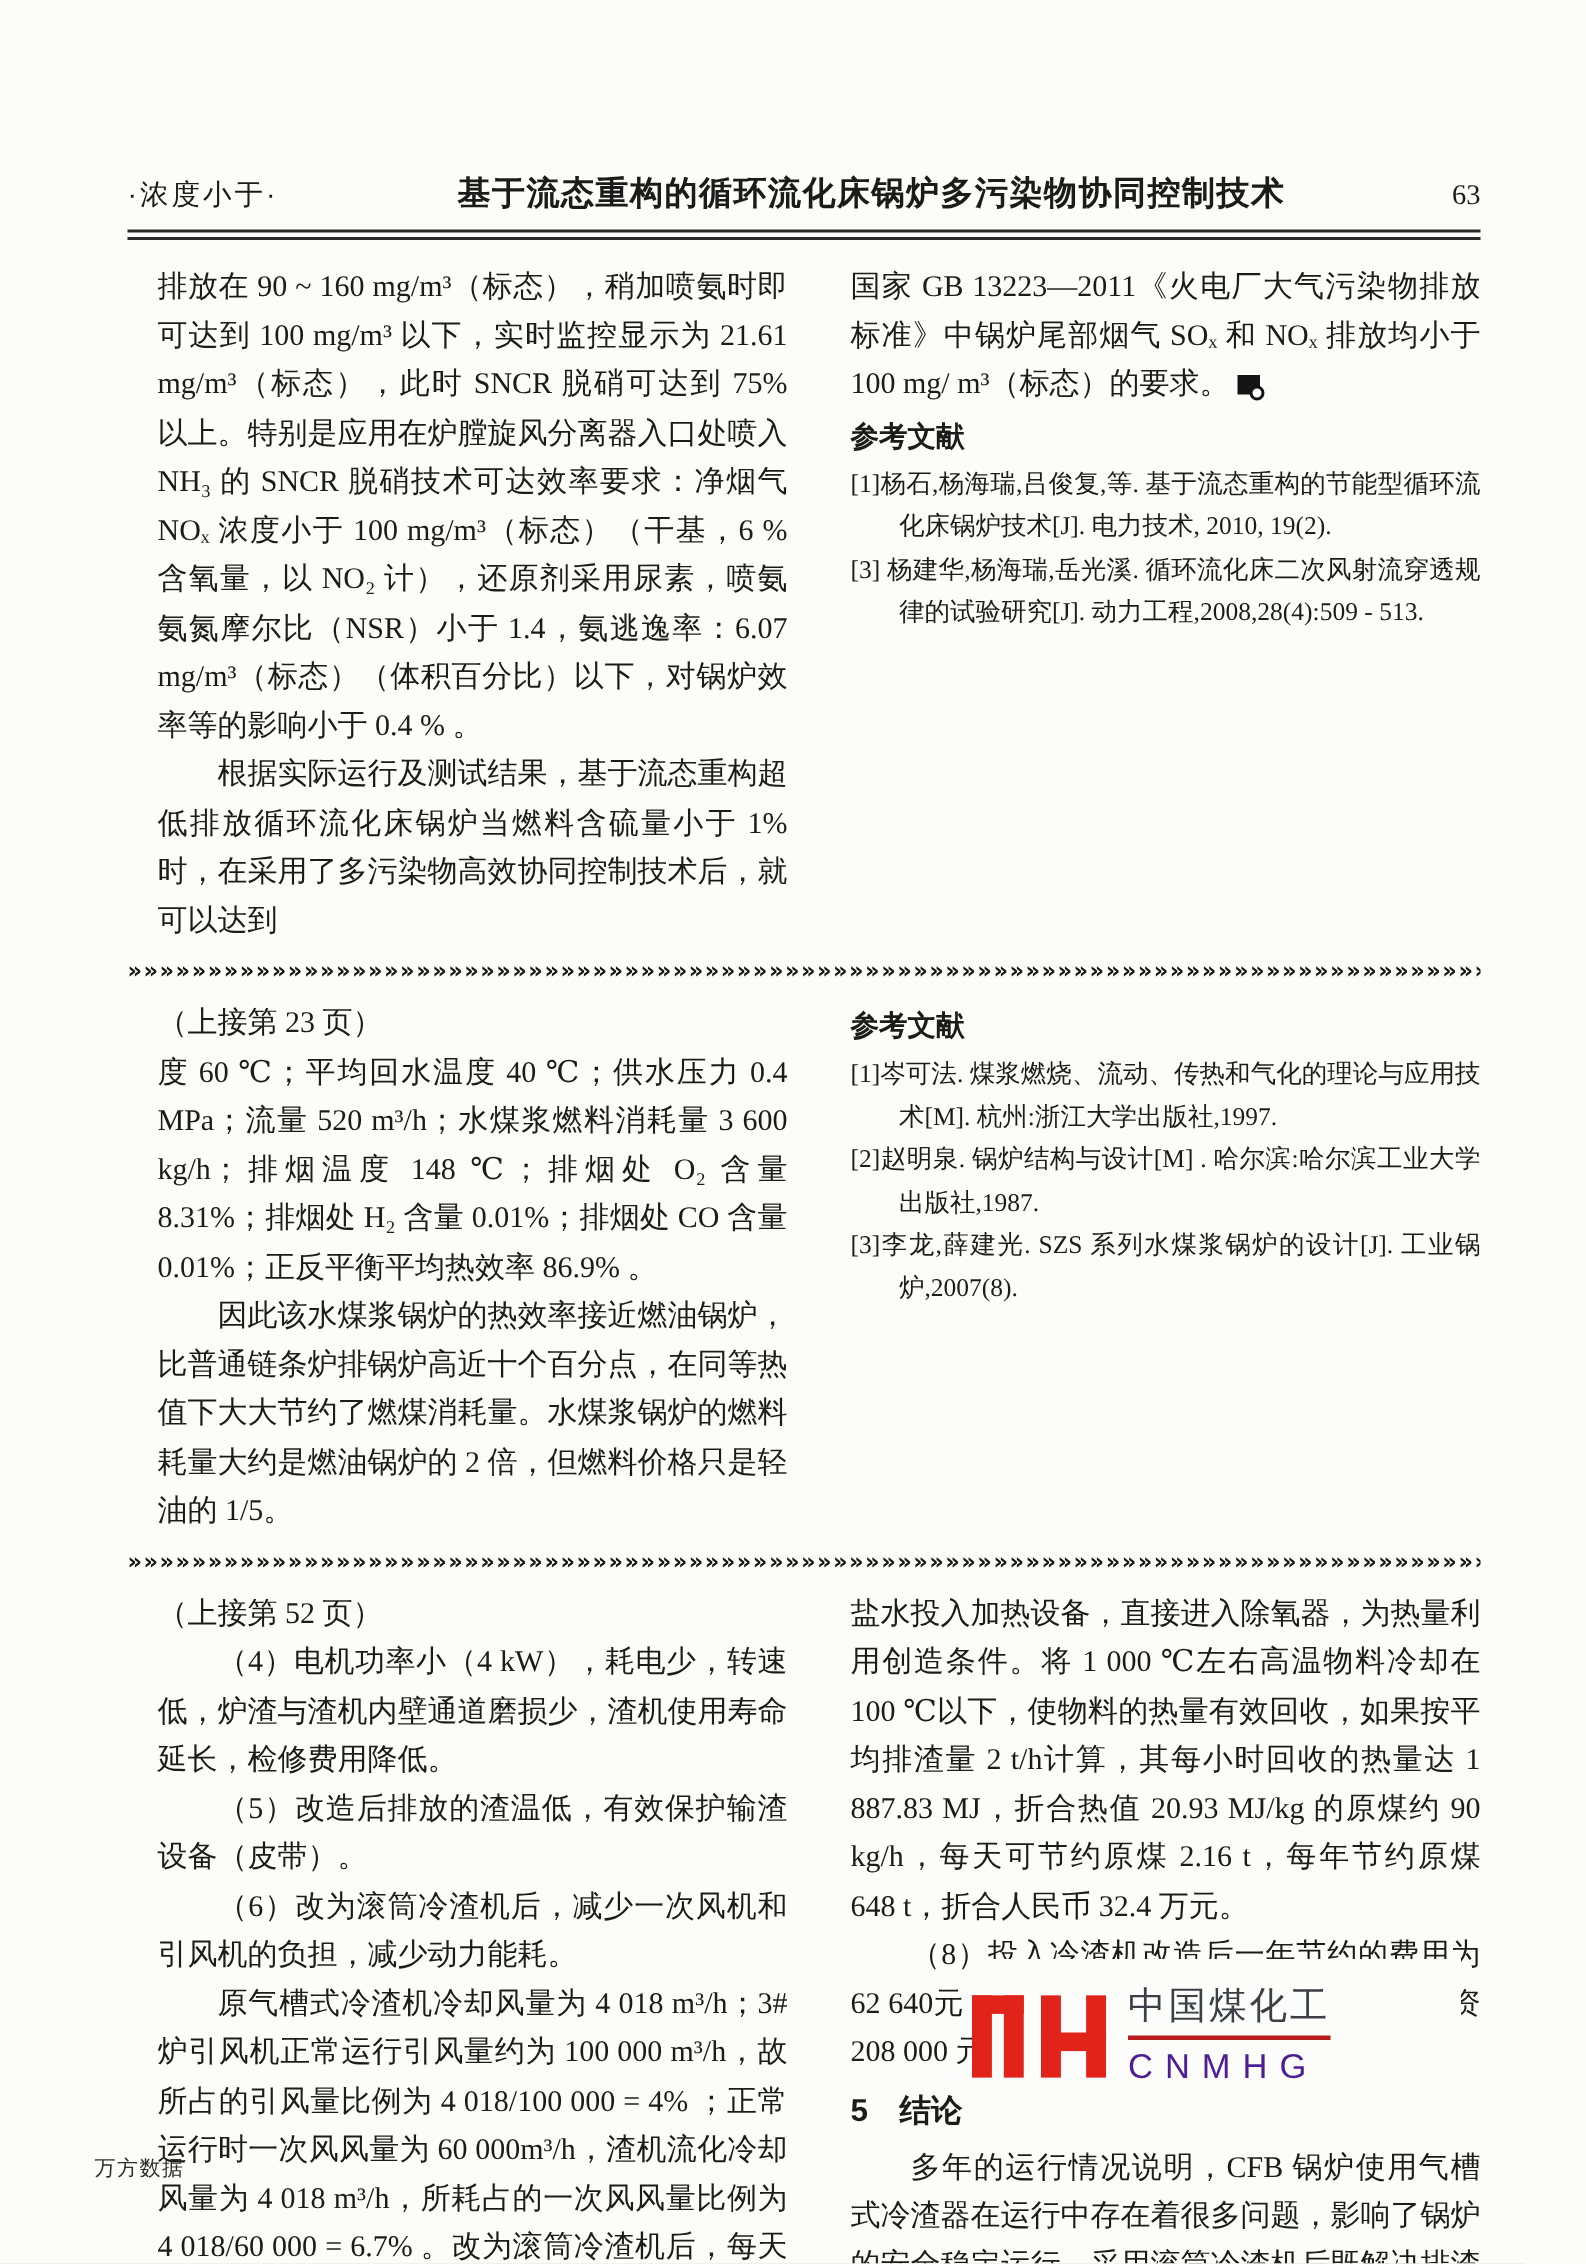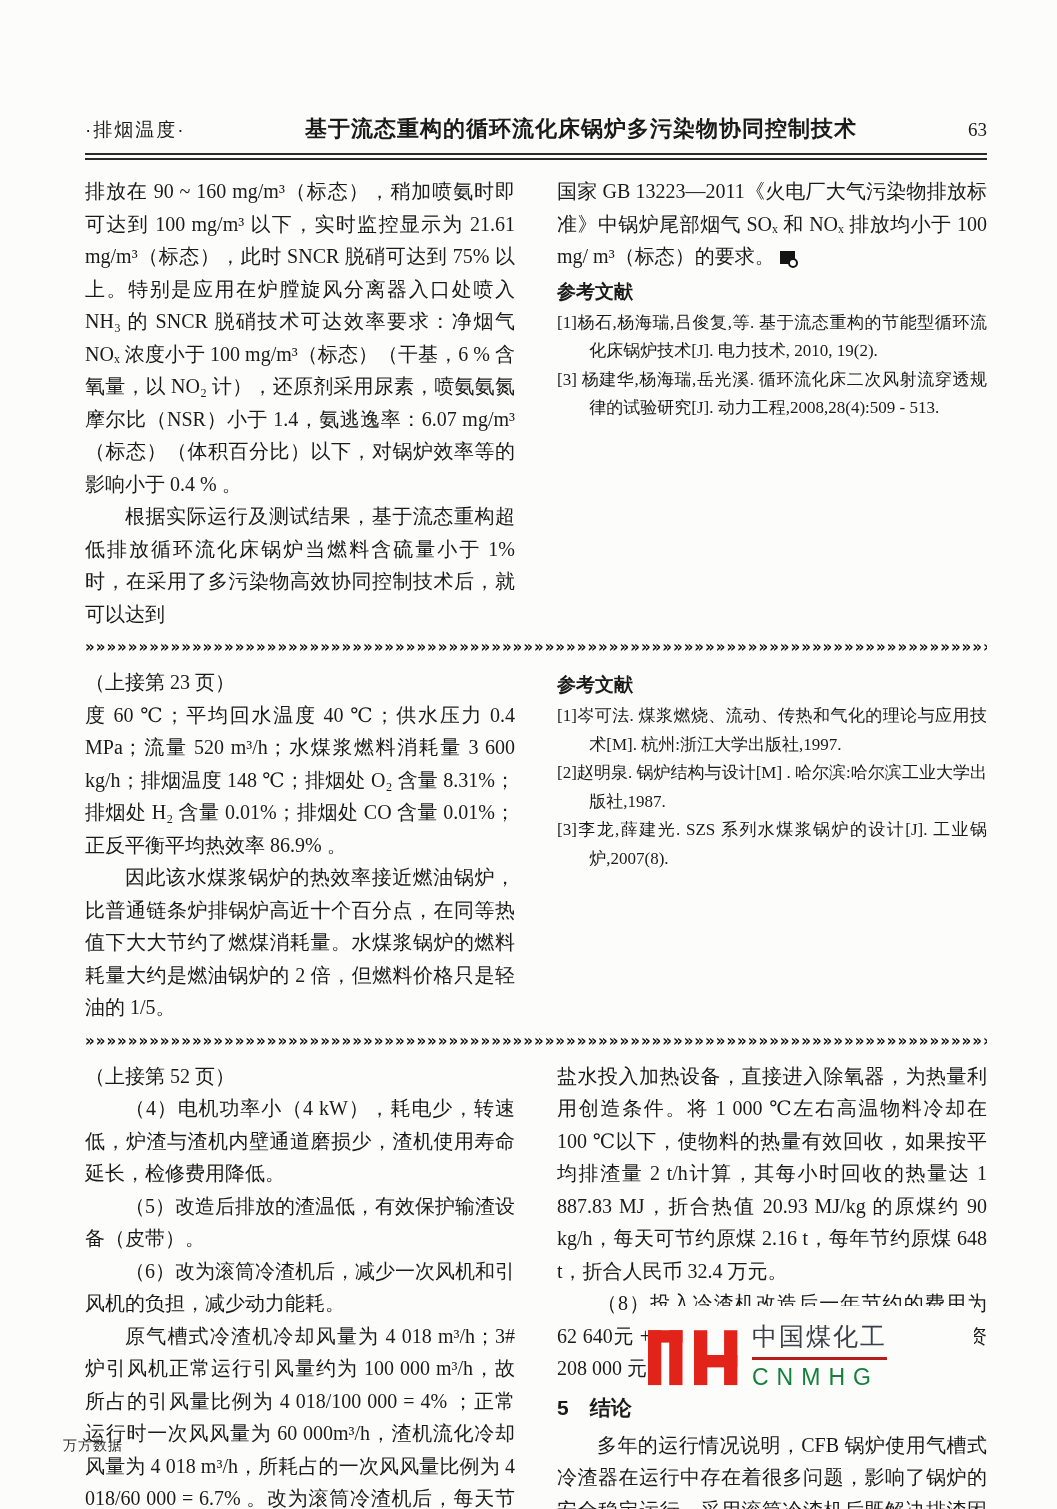--- a/index.html
+++ b/index.html
@@ -5,54 +5,54 @@
   html,body{margin:0;padding:0;background:#e9e9e7;}
   .page{position:relative;width:1057px;height:1509px;background:#fcfcfa;color:#1b1b1b;
         font-family:"Liberation Serif","DejaVu Serif",serif;overflow:hidden;margin:0 auto;}
   .content{position:absolute;left:85px;top:114px;width:902px;}
   .header{display:flex;align-items:baseline;font-size:19px;}
   .hdr-sec{width:180px;letter-spacing:2px;font-family:"Liberation Sans","DejaVu Sans",sans-serif;}
   .hdr-title{flex:1;text-align:center;font-weight:bold;font-size:22px;
              font-family:"Liberation Sans","DejaVu Sans",sans-serif;letter-spacing:1px;}
   .hdr-page{width:90px;text-align:right;font-size:19px;}
   .rule{margin-top:9px;height:3px;border-top:2px solid #2a2a2a;border-bottom:2px solid #2a2a2a;}
-  .row{display:flex;gap:42px;}
+  .row{display:flex;gap:42px;margin-left:20px;}
   .row.a1{margin-top:15px;}
   .col{width:434px;font-size:20px;line-height:32.5px;text-align:justify;}
   .para{margin:0;text-indent:2em;}
   .para.noindent{text-indent:0;}
   .ref-heading{font-weight:bold;font-size:19px;line-height:34px;margin-top:2px;
                font-family:"Liberation Sans","DejaVu Sans",sans-serif;}
   .ref{margin:0;font-size:17px;line-height:28.5px;padding-left:1.9em;text-indent:-1.9em;text-align:justify;}
   .divider{white-space:nowrap;overflow:hidden;font-size:15px;font-weight:bold;line-height:20px;
            margin:7px 0 9px;color:#141414;font-family:"DejaVu Sans",sans-serif;letter-spacing:1px;}
   .section-heading{font-weight:bold;font-size:21px;line-height:42px;margin:2px 0 0;
                    font-family:"Liberation Sans","DejaVu Sans",sans-serif;}
   .endmark{display:inline-block;width:15px;height:13px;background:#141414;margin-left:5px;
            position:relative;vertical-align:-1px;}
   .endmark-dot{position:absolute;right:-3px;bottom:-4px;width:10px;height:10px;border-radius:50%;
                background:#fff;border:2px solid #141414;box-sizing:border-box;}
   .watermark{position:absolute;left:648px;top:1306px;width:326px;height:98px;background:#fcfcfa;
              display:flex;align-items:center;gap:12px;}
   .wm-logo{flex:0 0 auto;}
   .wm-cn{font-size:25px;color:#3c4046;letter-spacing:2px;padding-bottom:4px;
          border-bottom:3px solid #b91c1c;font-family:Liberation Mono, monospace;}
-  .wm-en{font-size:23px;color:#15803d;letter-spacing:8px;margin-top:4px;
+  .wm-en{font-size:23px;color:#4c1d95;letter-spacing:8px;margin-top:4px;
          font-family:"Liberation Sans","DejaVu Sans",sans-serif;}
   .wanfang{position:absolute;left:63px;top:1437px;font-size:14px;color:#2e2e2e;
            font-family:"Liberation Sans","DejaVu Sans",sans-serif;letter-spacing:1px;}
 </style>
 </head>
 <body>
 
 <div class="page">
   <div class="content">
 
     <div class="header">
-      <span class="hdr-sec">·排烟温度·</span>
+      <span class="hdr-sec">·浓度小于·</span>
       <span class="hdr-title">基于流态重构的循环流化床锅炉多污染物协同控制技术</span>
       <span class="hdr-page">63</span>
     </div>
     <div class="rule"></div>
 
     <div class="row a1">
       <div class="col">
         <p class="para noindent">排放在 90 ~ 160 mg/m³（标态），稍加喷氨时即可达到 100 mg/m³ 以下，实时监控显示为 21.61 mg/m³（标态），此时 SNCR 脱硝可达到 75% 以上。特别是应用在炉膛旋风分离器入口处喷入 NH₃ 的 SNCR 脱硝技术可达效率要求：净烟气 NOₓ 浓度小于 100 mg/m³（标态）（干基，6 % 含氧量，以 NO₂ 计），还原剂采用尿素，喷氨氨氮摩尔比（NSR）小于 1.4，氨逃逸率：6.07 mg/m³（标态）（体积百分比）以下，对锅炉效率等的影响小于 0.4 % 。</p>
         <p class="para">根据实际运行及测试结果，基于流态重构超低排放循环流化床锅炉当燃料含硫量小于 1% 时，在采用了多污染物高效协同控制技术后，就可以达到</p>
       </div>

